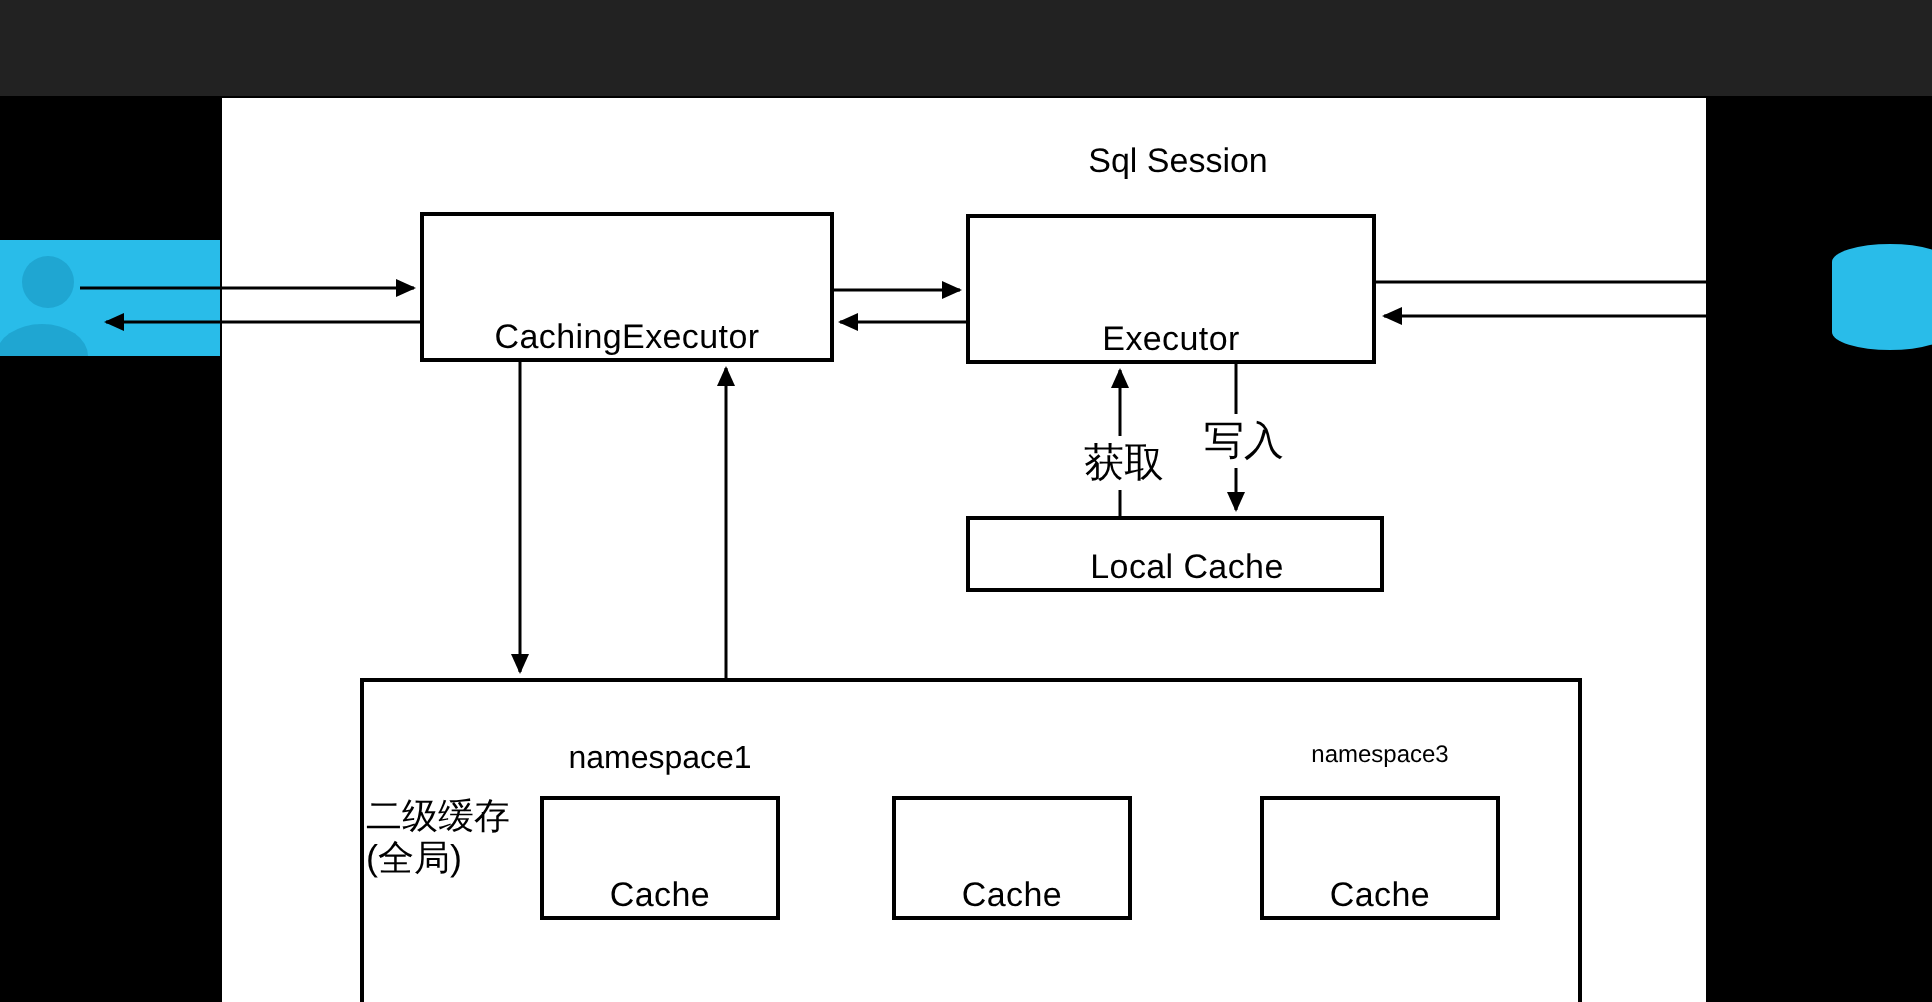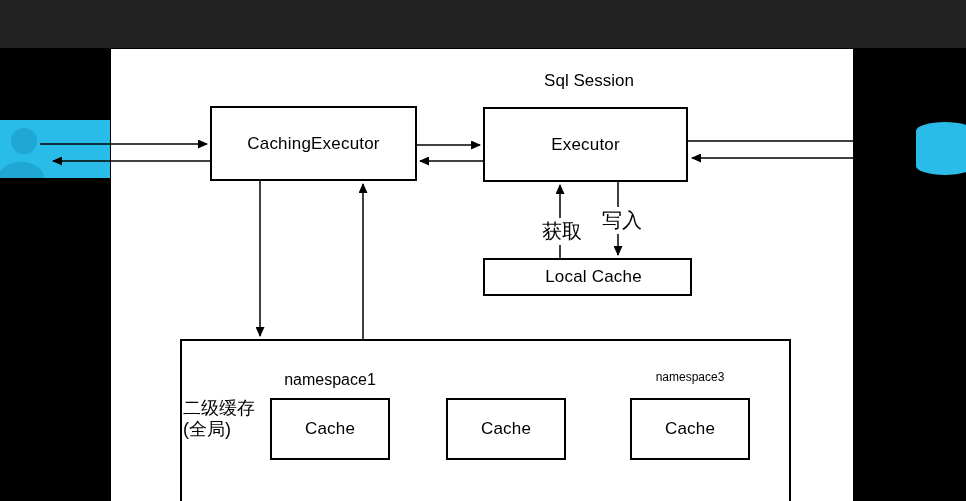--- a/index.html
+++ b/index.html
@@ -24,21 +24,21 @@
   }
   
   svg.connectors{position:absolute; left:0; top:0; z-index:3;}
   svg.connectors line, svg.connectors path.edge{
     stroke:var(--line); stroke-width:1.5; fill:none;
   }
   
   .node{
     position:absolute; box-sizing:border-box;
     background:var(--canvas); border:2px solid var(--line);
-    display:flex; align-items:center; justify-content:center;
+    display:flex; align-items:flex-end; justify-content:center;
     font-size:17px; z-index:4; letter-spacing:0.2px;
   }
   .groupbox{
     position:absolute; box-sizing:border-box;
     border:2px solid var(--line); background:transparent; z-index:2;
   }
   .lbl{
     position:absolute; z-index:5; text-align:center; font-size:17px;
     line-height:1.2; white-space:nowrap;
   }

